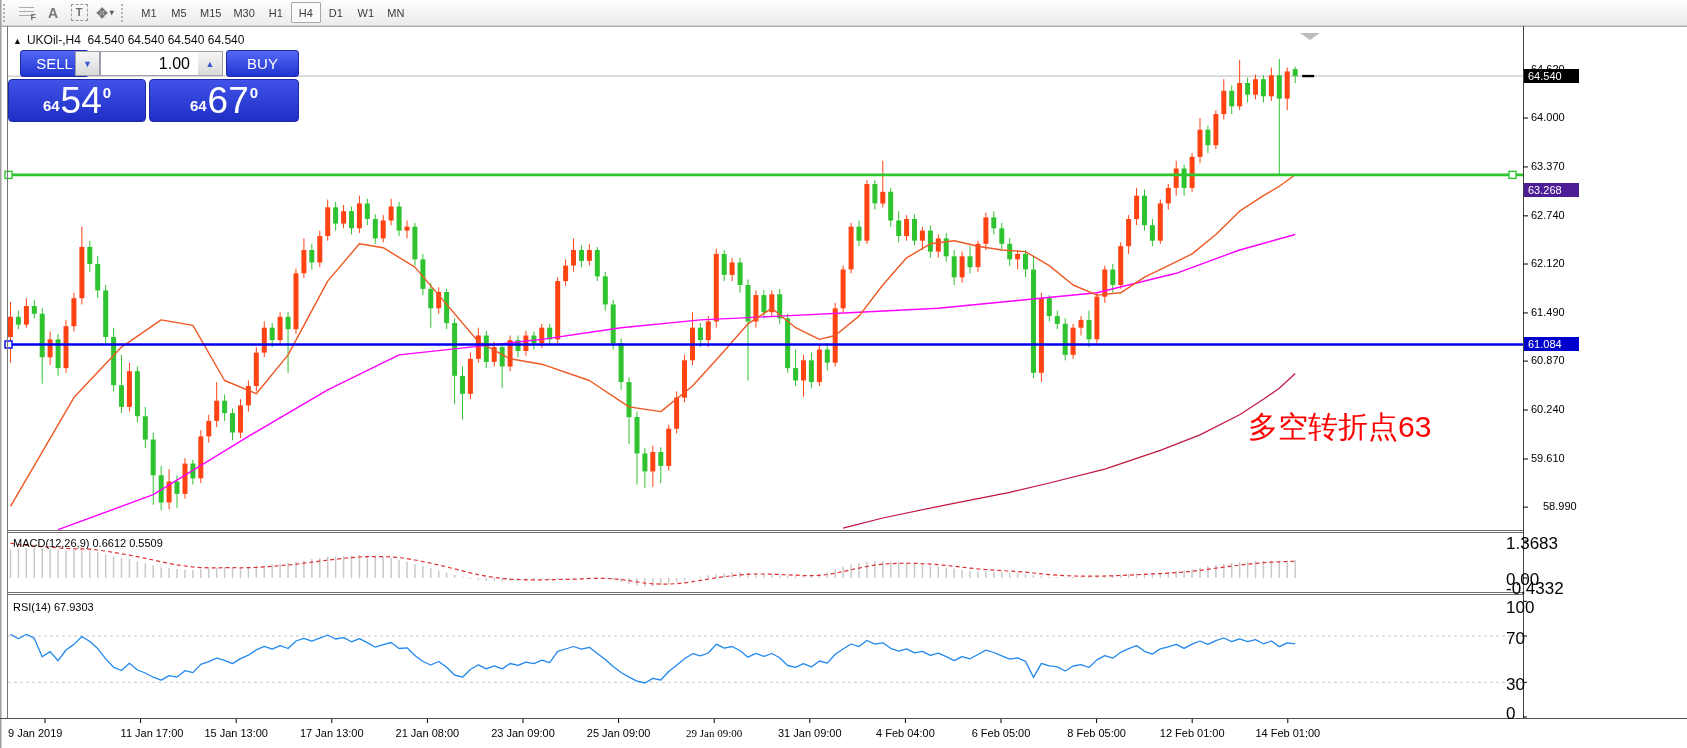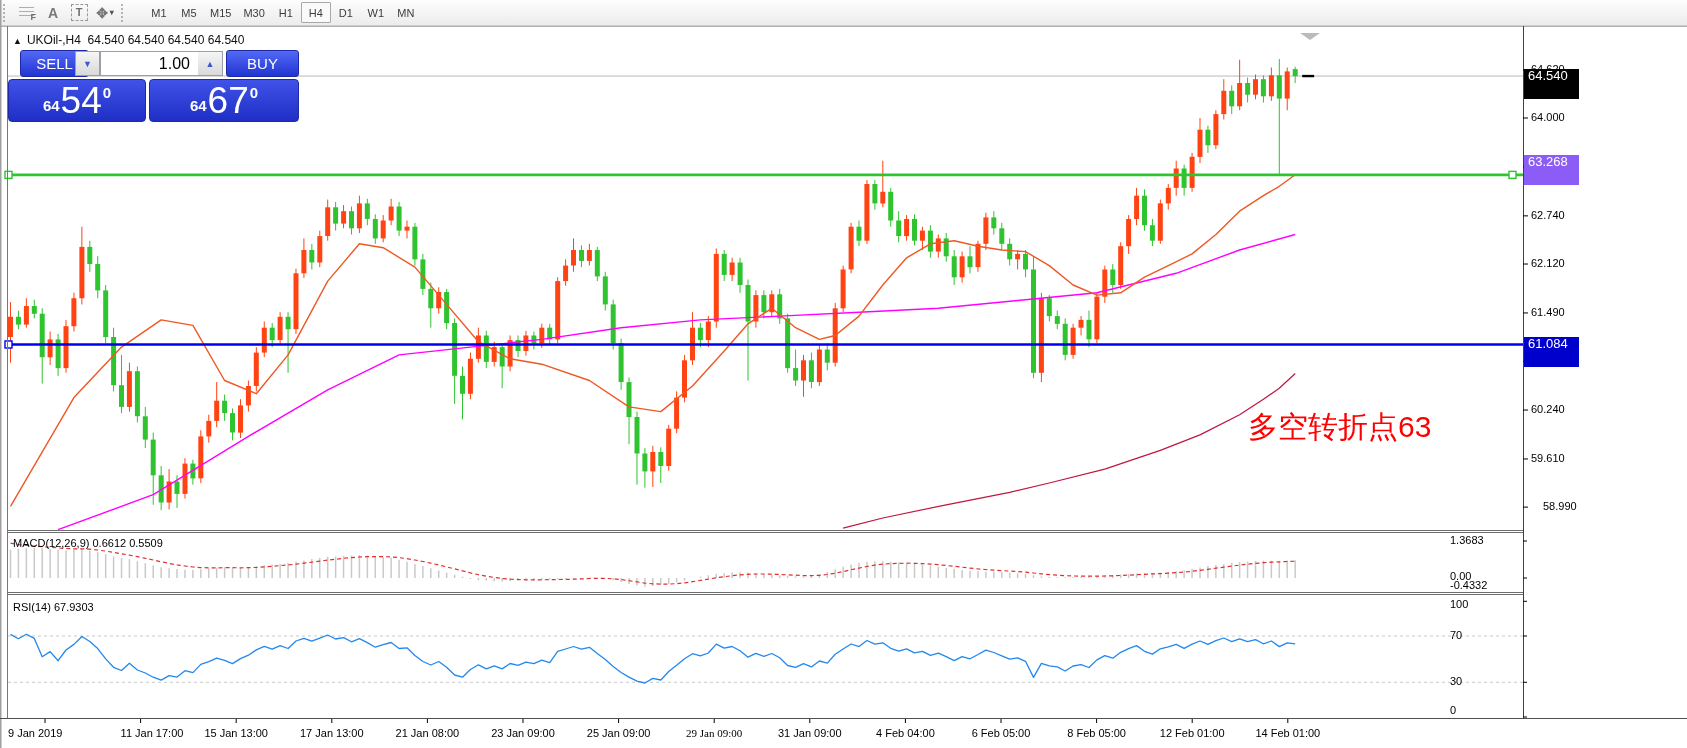--- a/index.html
+++ b/index.html
@@ -13,21 +13,21 @@
     display:flex;align-items:center;}
   .grip{width:7px;height:18px;border-left:2px dotted #b3b3b3;margin:0 4px 0 3px;}
   .toolbtn{width:26px;height:22px;display:flex;align-items:center;justify-content:center;
     color:#787878;font-size:14px;font-weight:bold;border:1px solid transparent;border-radius:2px;}
   .fibo{position:relative;font-size:9px;}
   .fibo .lines{position:absolute;left:4px;top:4px;width:15px;height:12px;
     background:repeating-linear-gradient(#9a9a9a 0 1px,transparent 1px 4px);opacity:.8;}
   .fibo .f{position:absolute;right:3px;bottom:1px;font-size:9px;font-weight:bold;color:#707070;}
   .tbox{border:1px dashed #9a9a9a;font-size:11px;width:17px;height:17px;line-height:15px;text-align:center;color:#707070;}
   .caret{font-size:8px;color:#555;margin-left:2px;}
-  .tf-row{display:flex;align-items:center;margin-left:12px;}
+  .tf-row{display:flex;align-items:center;margin-left:2px;}
   .tf{min-width:30px;height:21px;padding:0 5px;display:flex;align-items:center;justify-content:center;
     font-size:11px;color:#3c3c3c;border:1px solid transparent;}
   .tf.active{background:#fafafa;border:1px solid #a8a8a8;border-radius:1px;}
 
   
   #chart-svg{position:absolute;left:0;top:0;}
   .overlay{position:absolute;font-size:11px;}
   #symbol-header{position:absolute;left:13px;top:33px;font-size:12px;color:#111;}
   #symbol-header .tri{font-size:9px;margin-right:5px;}
 
@@ -49,24 +49,24 @@
     background:linear-gradient(#4052e8,#1f2fc6);border:1px solid #1c2aa8;border-radius:4px;
     display:flex;align-items:center;justify-content:center;}
   #sell-price{left:0;width:138px;}
   #buy-price{left:141px;width:150px;}
   .pp{font-size:15px;font-weight:bold;align-self:flex-end;margin-bottom:7px;}
   .pb{font-size:37px;line-height:1;margin:4px 1px;}
   .ps{font-size:15px;font-weight:bold;align-self:flex-start;margin-top:4px;}
 
   
   .ptick{position:absolute;left:1531px;color:#000;}
-  .tag{position:absolute;left:1524px;width:55px;height:30px;line-height:14px;
-    color:#fff;padding-left:4px;font-size:13px;}
+  .tag{position:absolute;left:1524px;width:55px;height:14px;line-height:14px;
+    color:#fff;padding-left:4px;font-size:11px;}
   .ind-label{position:absolute;left:13px;color:#000;font-size:11px;}
-  .iaxis{position:absolute;left:1450px;color:#000;font-size:11px;}
+  .iaxis{position:absolute;left:1506px;color:#000;font-size:17px;}
   .xlabel{position:absolute;top:727px;color:#000;font-size:11px;white-space:nowrap;}
 </style>
 </head>
 <body>
 
 <div id="app">
 
   <div id="toolbar">
     <div class="grip"></div>
     <div class="toolbtn fibo">
@@ -672,21 +672,21 @@
       <div class="ptick overlay" style="top: 111px;">64.000</div>
       <div class="ptick overlay" style="top: 159.932px;">63.370</div>
       <div class="ptick overlay" style="top: 208.864px;">62.740</div>
       <div class="ptick overlay" style="top: 257.02px;">62.120</div>
       <div class="ptick overlay" style="top: 305.952px;">61.490</div>
       <div class="ptick overlay" style="top: 354.107px;">60.870</div>
       <div class="ptick overlay" style="top: 403.039px;">60.240</div>
       <div class="ptick overlay" style="top: 451.971px;">59.610</div>
       <div class="ptick overlay" style="top: 500.127px; padding-left: 12px;">58.990</div>
       <div class="tag" style="top: 69.0582px; background: rgb(0, 0, 0);">64.540</div>
-      <div class="tag" style="top: 155px; background: #8b5cf6;">63.268</div>
+      <div class="tag" style="top: 183px; background: #4c1d95;">63.268</div>
       <div class="tag" style="top: 337.486px; background: rgb(0, 0, 205);">61.084</div>
     </div>
   <div id="macd-axis">
       <div class="iaxis" style="top: 534px;">1.3683</div>
       <div class="iaxis" style="top: 570px;">0.00</div>
       <div class="iaxis" style="top: 579px;">-0.4332</div>
     </div>
   <div id="rsi-axis">
       <div class="iaxis" style="top: 598px;">100</div>
       <div class="iaxis" style="top: 629px;">70</div>

